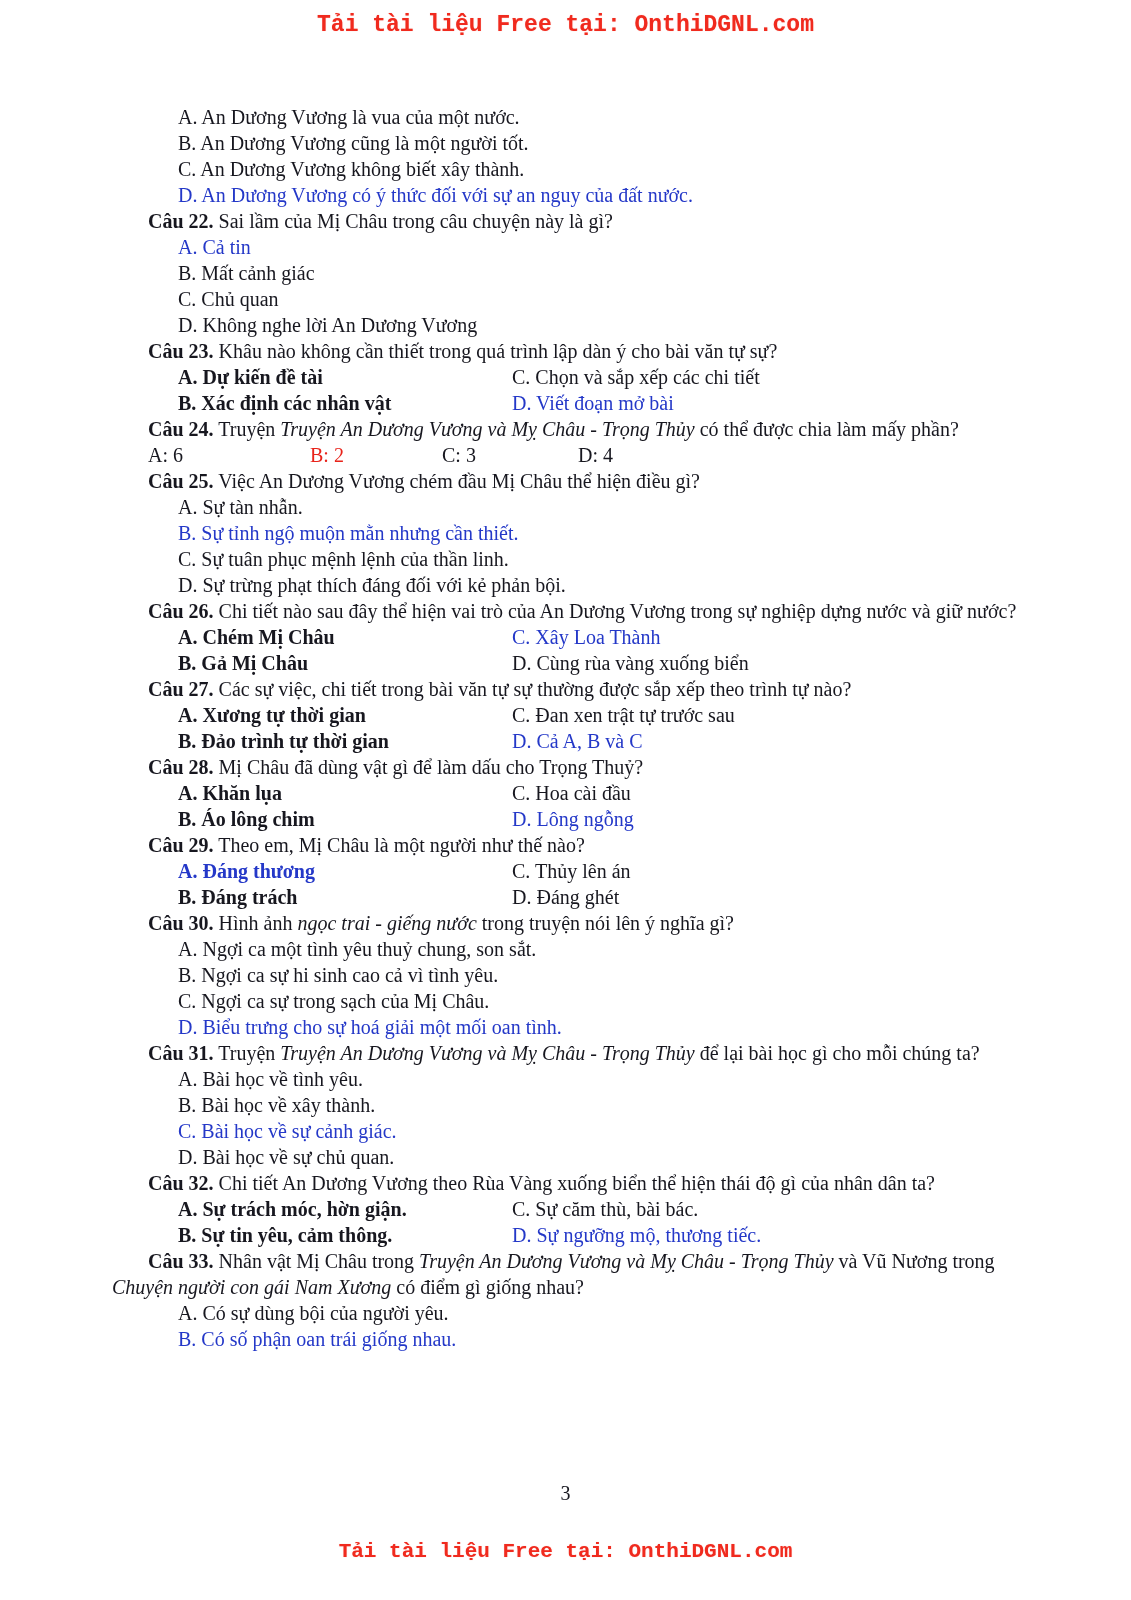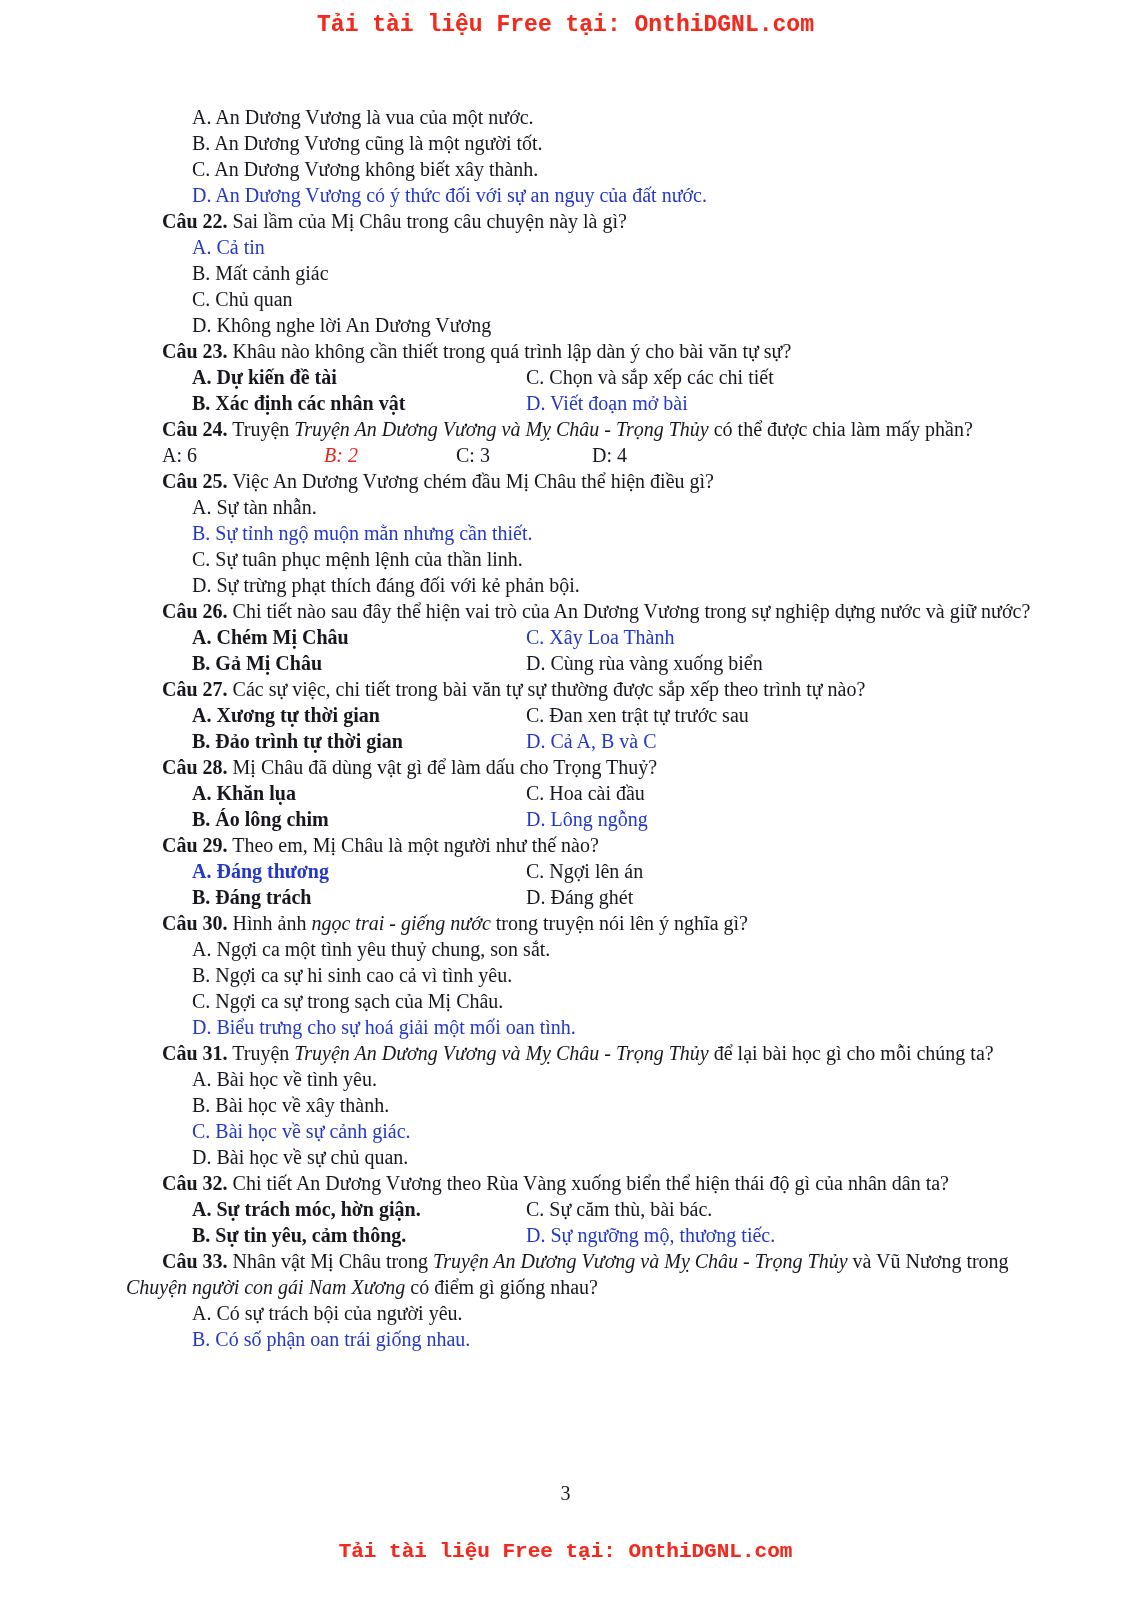--- a/index.html
+++ b/index.html
@@ -25,34 +25,34 @@
     font-family: Liberation Mono, monospace;
     font-weight: 700;
     color: var(--brand, #f02a1e);
     text-shadow: 0 0 1px rgba(240, 60, 40, 0.35);
   }
   .header .brand { font-size: 23px; }
   .footer .brand { font-size: 21px; }
   .content {
     position: absolute;
     top: 104px;
-    left: 126px;
+    left: 112px;
     width: 912px;
     font-size: 20px;
     line-height: 26px;
   }
   .line { min-height: 26px; }
   .q { text-indent: 36px; }
   .a { padding-left: 66px; }
   .pair { padding-left: 66px; display: flex; }
   .pair .col-0 { flex: 0 0 334px; font-weight: bold; }
   .pair .col-1 { flex: 1 1 auto; }
   .opts { padding-left: 36px; display: flex; }
   .opts .col-0 { flex: 0 0 162px; }
-  .opts .col-1 { flex: 0 0 132px; font-style: italic; }
+  .opts .col-1 { flex: 0 0 132px; }
   .opts .col-2 { flex: 0 0 136px; }
   .opts .col-3 { flex: 1 1 auto; }
   .bold { font-weight: 700; }
   .italic { font-style: italic; }
   .blue { color: var(--blue, #2438c8); }
   .red { color: var(--red, #e8231a); }
   .footer-page {
     position: absolute;
     top: 1482px;
     left: 0;
@@ -124,21 +124,21 @@
         <span class="col col-0"><span>A. Khăn lụa</span></span>
         <span class="col col-1"><span>C. Hoa cài đầu</span></span>
       </div>
       <div class="line pair">
         <span class="col col-0"><span>B. Áo lông chim</span></span>
         <span class="col col-1"><span class="blue">D. Lông ngỗng</span></span>
       </div>
       <div class="line q"><span class="bold">Câu 29.</span><span> Theo em, Mị Châu là một người như thế nào?</span></div>
       <div class="line pair">
         <span class="col col-0"><span class="blue">A. Đáng thương</span></span>
-        <span class="col col-1"><span>C. Ngợi lên án</span></span>
+        <span class="col col-1"><span>C. Thủy lên án</span></span>
       </div>
       <div class="line pair">
         <span class="col col-0"><span>B. Đáng trách</span></span>
         <span class="col col-1"><span>D. Đáng ghét</span></span>
       </div>
       <div class="line q"><span class="bold">Câu 30.</span><span> Hình ảnh </span><span class="italic">ngọc trai - giếng nước</span><span> trong truyện nói lên ý nghĩa gì?</span></div>
       <div class="line a"><span>A. Ngợi ca một tình yêu thuỷ chung, son sắt.</span></div>
       <div class="line a"><span>B. Ngợi ca sự hi sinh cao cả vì tình yêu.</span></div>
       <div class="line a"><span>C. Ngợi ca sự trong sạch của Mị Châu.</span></div>
       <div class="line a"><span class="blue">D. Biểu trưng cho sự hoá giải một mối oan tình.</span></div>
@@ -150,21 +150,21 @@
       <div class="line q"><span class="bold">Câu 32.</span><span> Chi tiết An Dương Vương theo Rùa Vàng xuống biển thể hiện thái độ gì của nhân dân ta?</span></div>
       <div class="line pair">
         <span class="col col-0"><span>A. Sự trách móc, hờn giận.</span></span>
         <span class="col col-1"><span>C. Sự căm thù, bài bác.</span></span>
       </div>
       <div class="line pair">
         <span class="col col-0"><span>B. Sự tin yêu, cảm thông.</span></span>
         <span class="col col-1"><span class="blue">D. Sự ngưỡng mộ, thương tiếc.</span></span>
       </div>
       <div class="line q"><span class="bold">Câu 33.</span><span> Nhân vật Mị Châu trong </span><span class="italic">Truyện An Dương Vương và Mỵ Châu - Trọng Thủy</span><span> và Vũ Nương trong </span><span class="italic">Chuyện người con gái Nam Xương</span><span> có điểm gì giống nhau?</span></div>
-      <div class="line a"><span>A. Có sự trách bội của người yêu.</span></div>
+      <div class="line a"><span>A. Có sự dùng bội của người yêu.</span></div>
       <div class="line a"><span class="blue">B. Có số phận oan trái giống nhau.</span></div>
     </div>
 
   <div class="footer-page">3</div>
 
   <div class="footer">
     <span class="brand">Tải tài liệu Free tại: OnthiDGNL.com</span>
   </div>
 </div>
 

